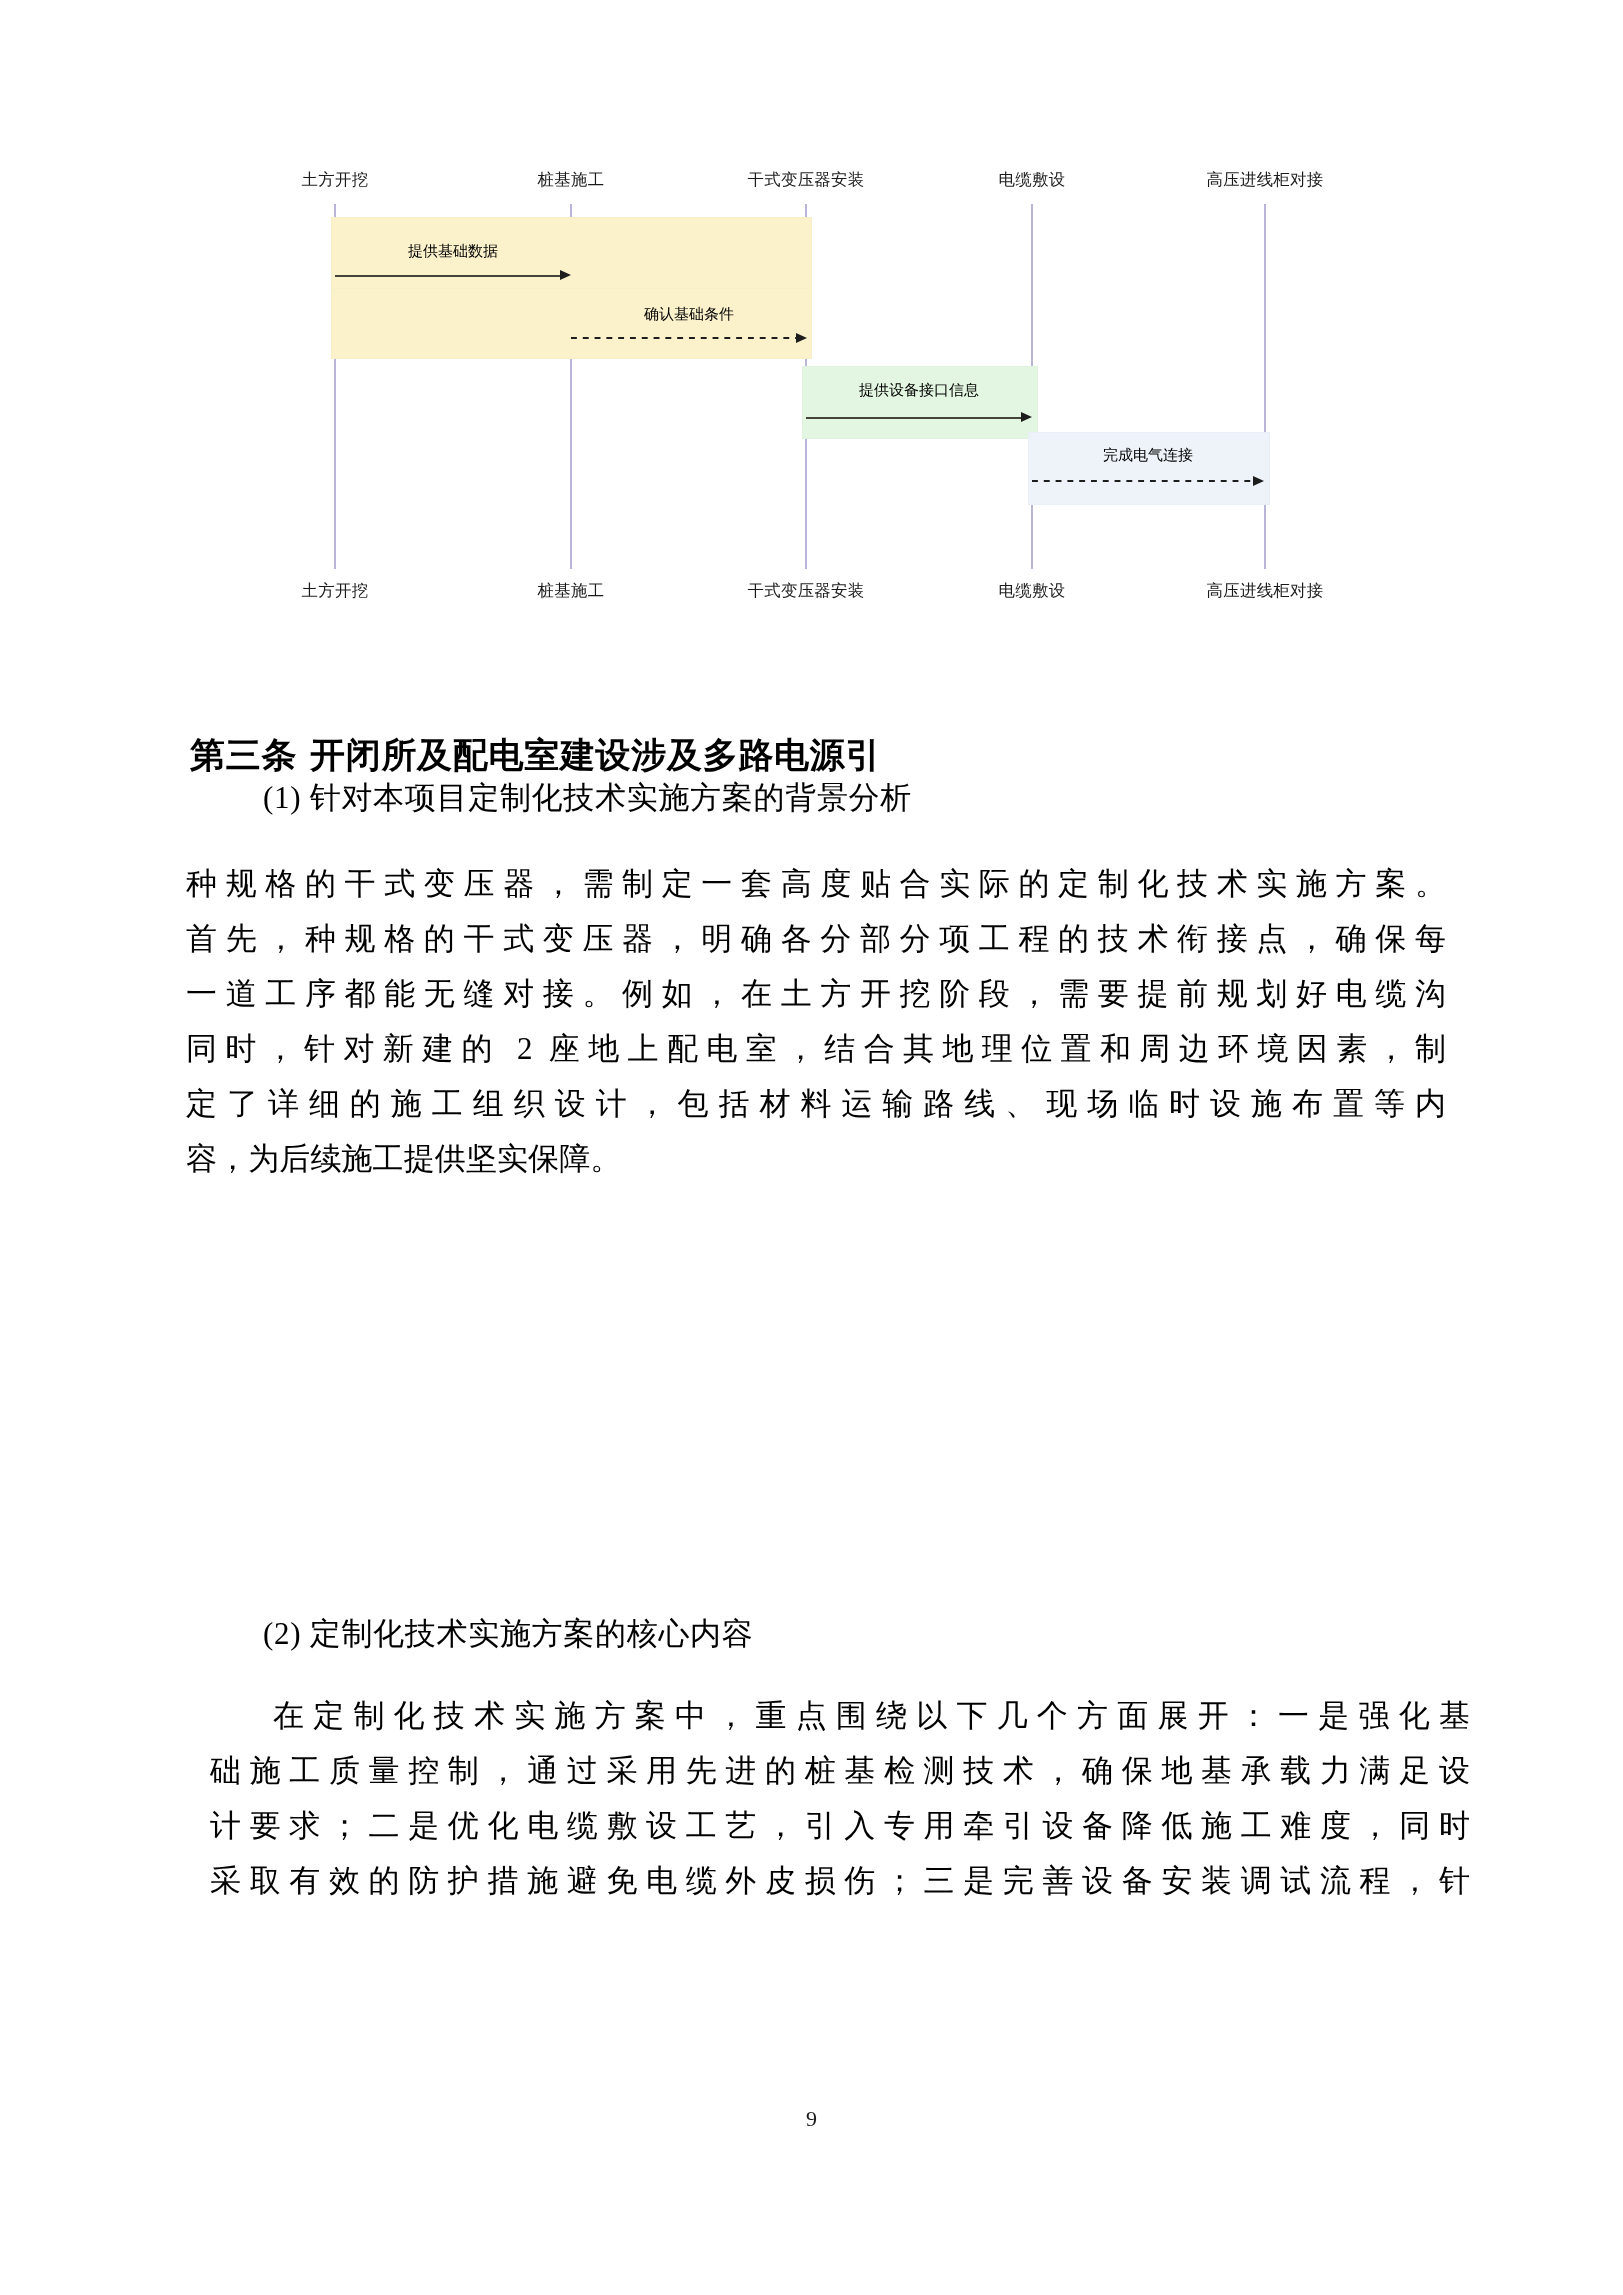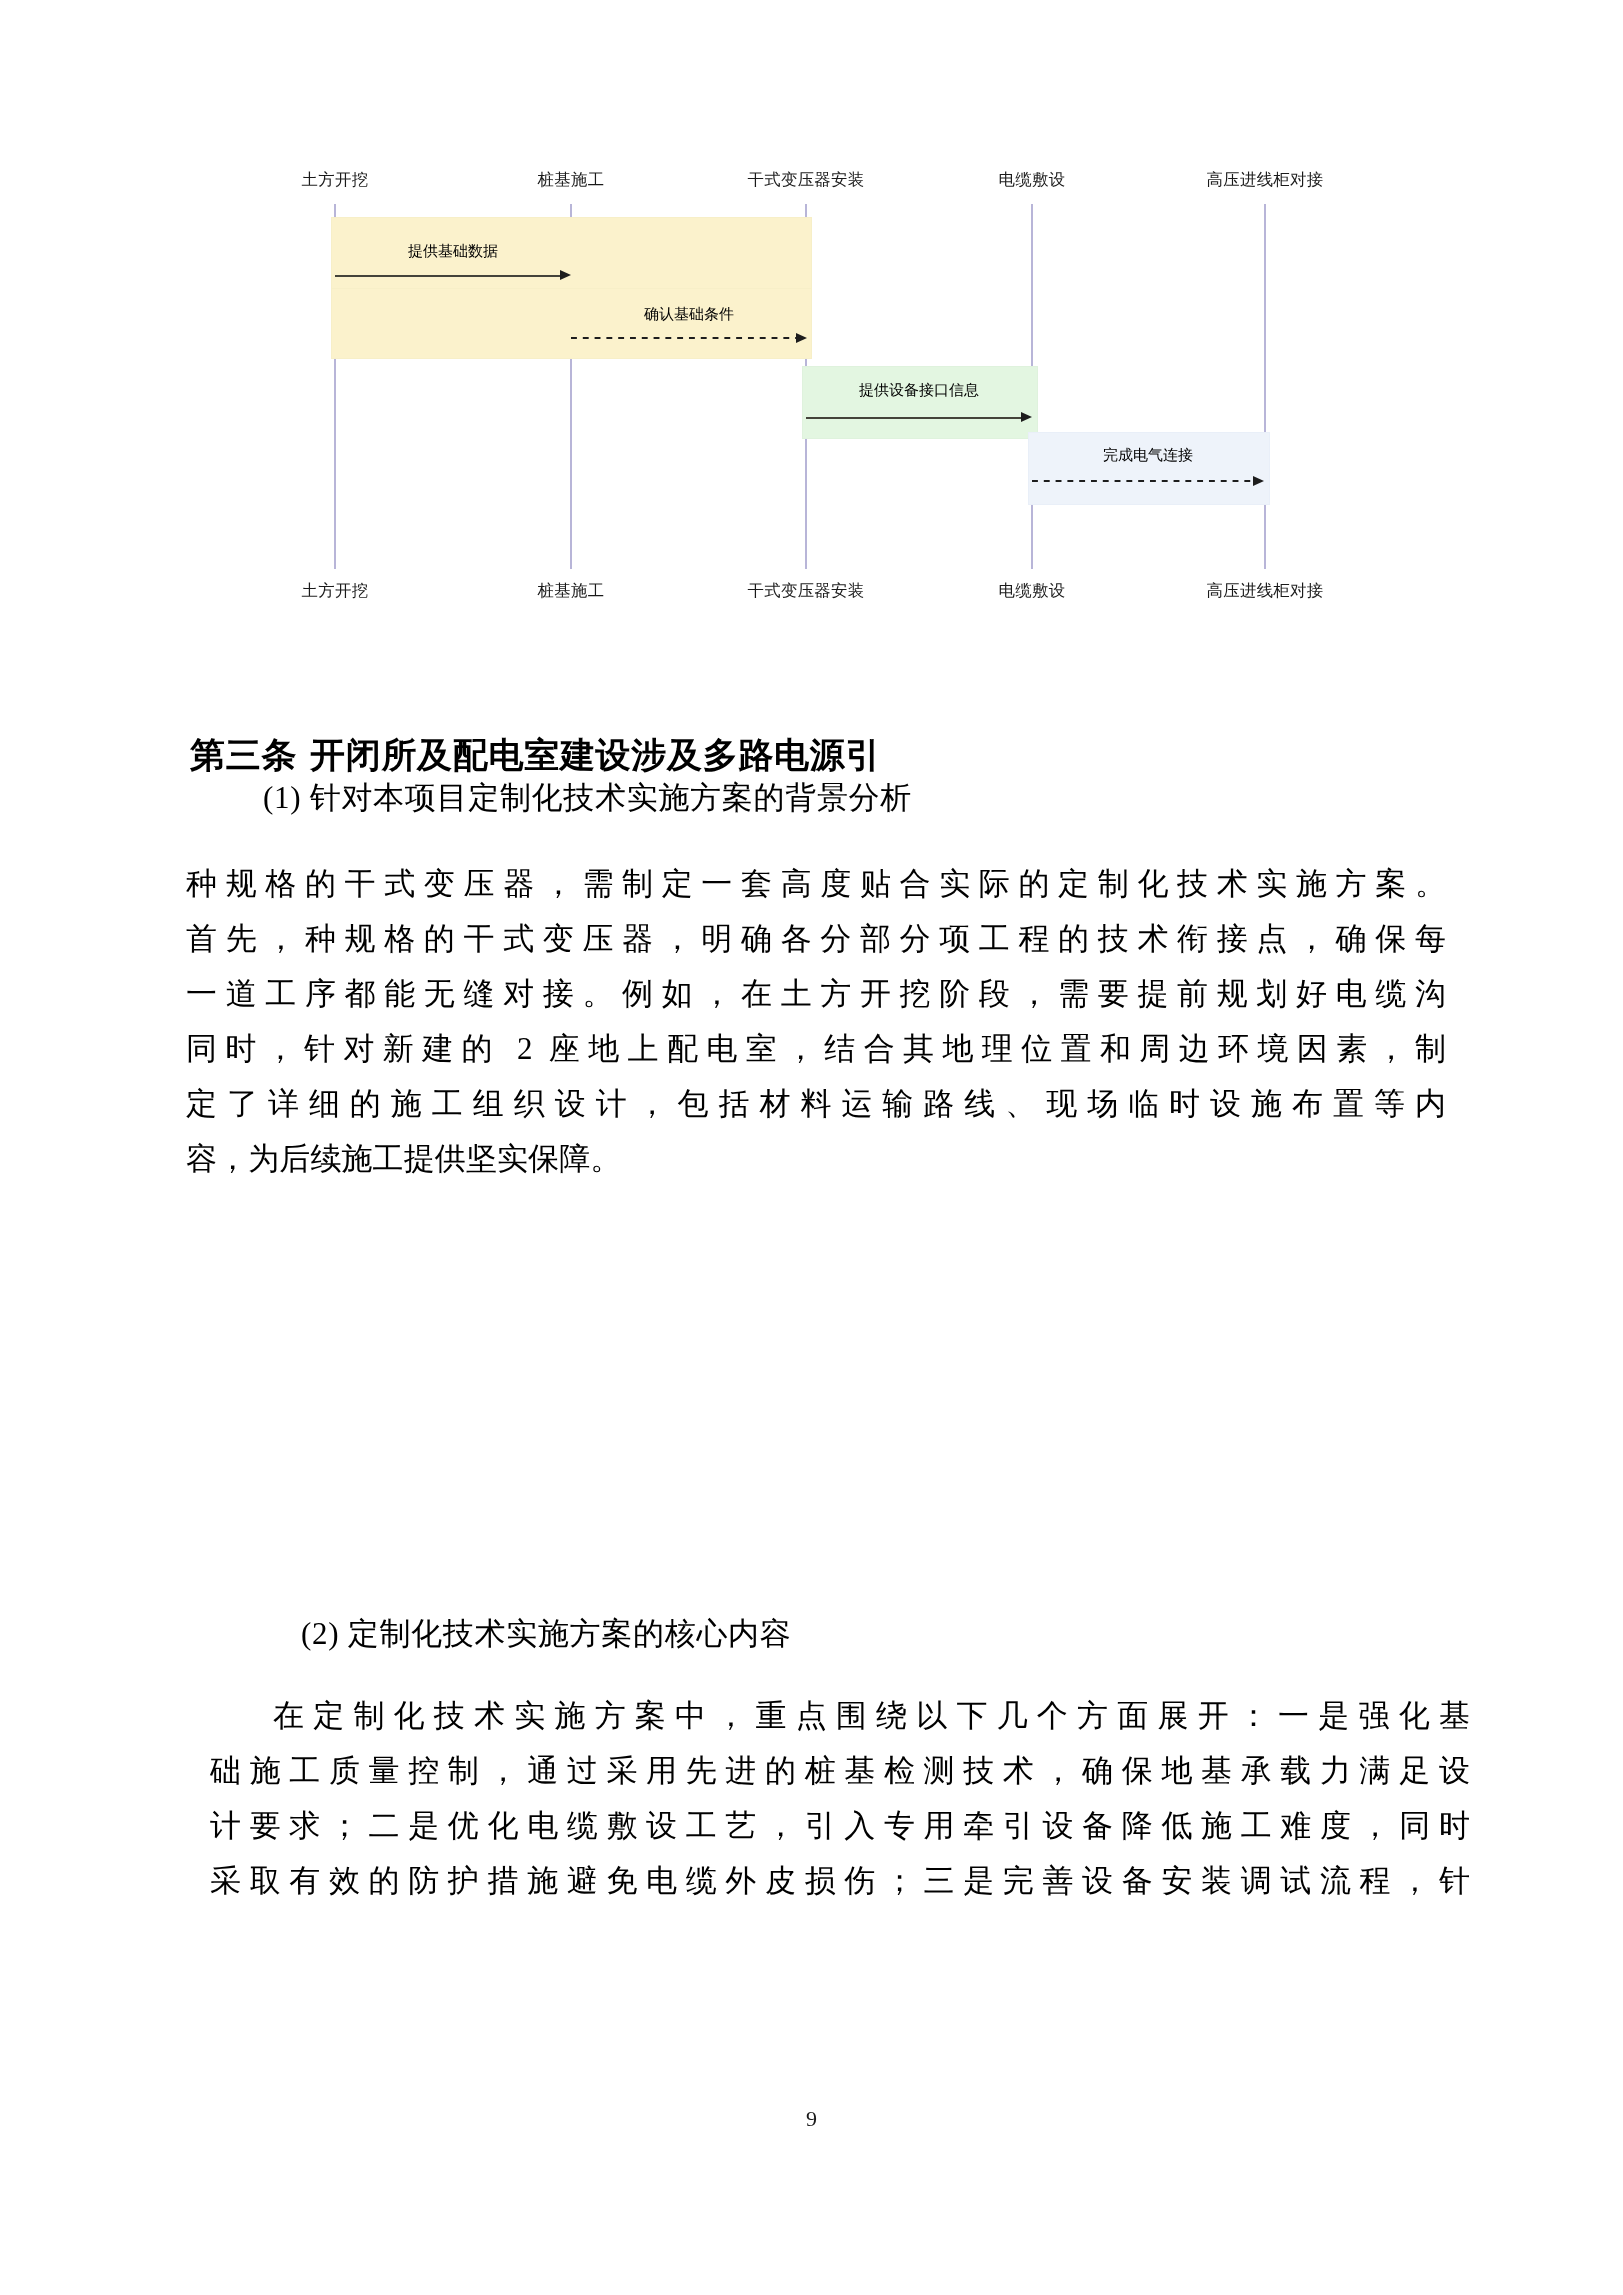--- a/index.html
+++ b/index.html
@@ -207,21 +207,21 @@
 
   <div class="para" style="top:856px;">
     <span class="ln just">种规格的干式变压器，需制定一套高度贴合实际的定制化技术实施方案。</span>
     <span class="ln just">首先，种规格的干式变压器，明确各分部分项工程的技术衔接点，确保每</span>
     <span class="ln just">一道工序都能无缝对接。例如，在土方开挖阶段，需要提前规划好电缆沟</span>
     <span class="ln just">同时，针对新建的 2 座地上配电室，结合其地理位置和周边环境因素，制</span>
     <span class="ln just">定了详细的施工组织设计，包括材料运输路线、现场临时设施布置等内</span>
     <span class="ln">容，为后续施工提供坚实保障。</span>
   </div>
 
-  <div class="subheading" style="top:1613px;margin-left:38px;">(2) 定制化技术实施方案的核心内容</div>
+  <div class="subheading" style="top:1613px;">(2) 定制化技术实施方案的核心内容</div>
 
   <div class="para" style="top:1688px;margin-left:24px;">
     <span class="ln indent just">在定制化技术实施方案中，重点围绕以下几个方面展开：一是强化基</span>
     <span class="ln just">础施工质量控制，通过采用先进的桩基检测技术，确保地基承载力满足设</span>
     <span class="ln just">计要求；二是优化电缆敷设工艺，引入专用牵引设备降低施工难度，同时</span>
     <span class="ln just">采取有效的防护措施避免电缆外皮损伤；三是完善设备安装调试流程，针</span>
   </div>
 
   <div class="page-number">9</div>
 

